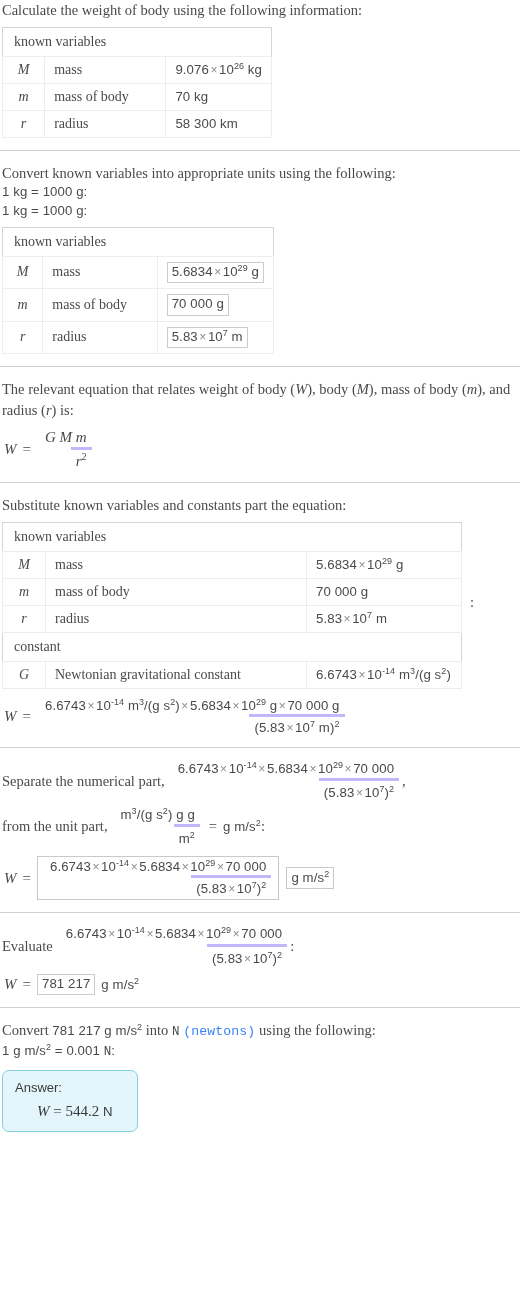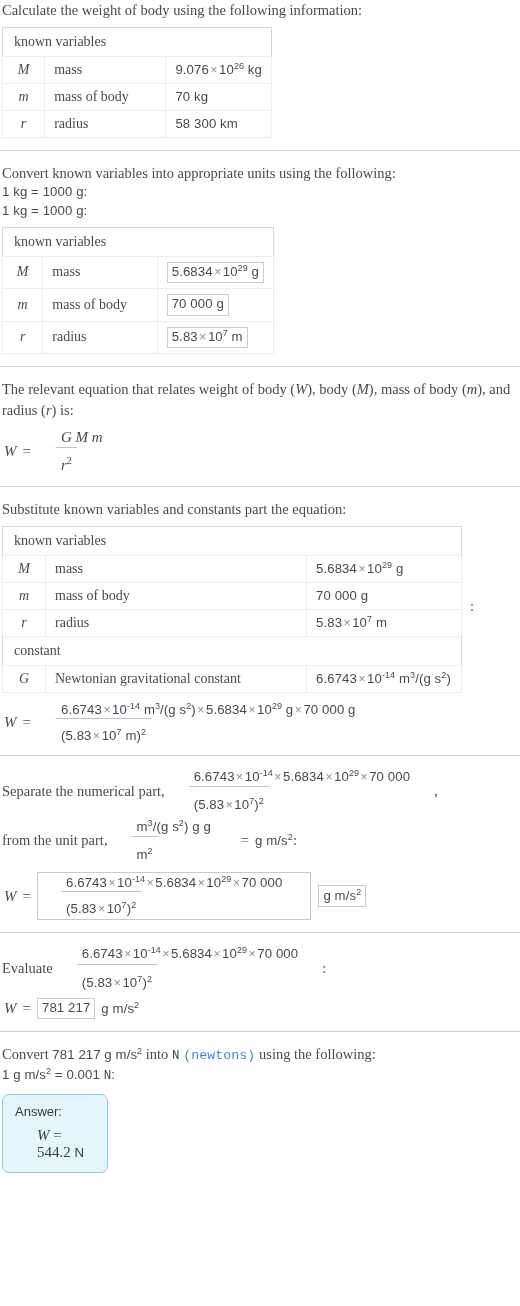--- a/index.html
+++ b/index.html
@@ -91,26 +91,26 @@
     font-size: 15px;
     margin: 9px 0 4px 2px;
     color: #4a4a4a;
   }
   .eq .lhs { font-style: italic; padding-right: 4px; }
   .eq .eqs { padding: 0 6px 0 2px; }
 
   .frac {
     display: inline-flex;
     flex-direction: column;
-    align-items: flex-start;
+    align-items: flex-end;
     vertical-align: middle;
-    margin: 0 19px;
+    margin: 0 3px;
   }
   .frac > .num { padding: 0 5px 1px 5px; }
-  .frac > .den { padding: 9px 5px 0 5px; border-top: 1px solid #c4b5fd; }
+  .frac > .den { padding: 3px 5px 0 5px; border-top: 3px solid #c4b5fd; }
 
   .boxfrac {
     border: 1px solid #c9c9c9;
     padding: 2px 4px 3px 4px;
     display: inline-flex;
     align-items: center;
   }
   .unitbox {
     border: 1px solid #c9c9c9;
     padding: 2px 4px 3px 4px;
@@ -125,21 +125,21 @@
     line-height: 1.3;
     margin-top: 4px;
   }
   .sentence-eq .txt { padding-right: 5px; }
 
   
   .answer {
     border: 1px solid #84cfe0;
     background: #e4f6fb;
     border-radius: 7px;
-    width: 106px;
+    width: 136px;
     padding: 9px 12px 11px 12px;
     margin-top: 8px;
     box-sizing: border-box;
   }
   .answer .alabel {
     font-family: "Liberation Sans", sans-serif;
     font-size: 13px;
     color: #3a3a3a;
     padding-bottom: 8px;
   }

